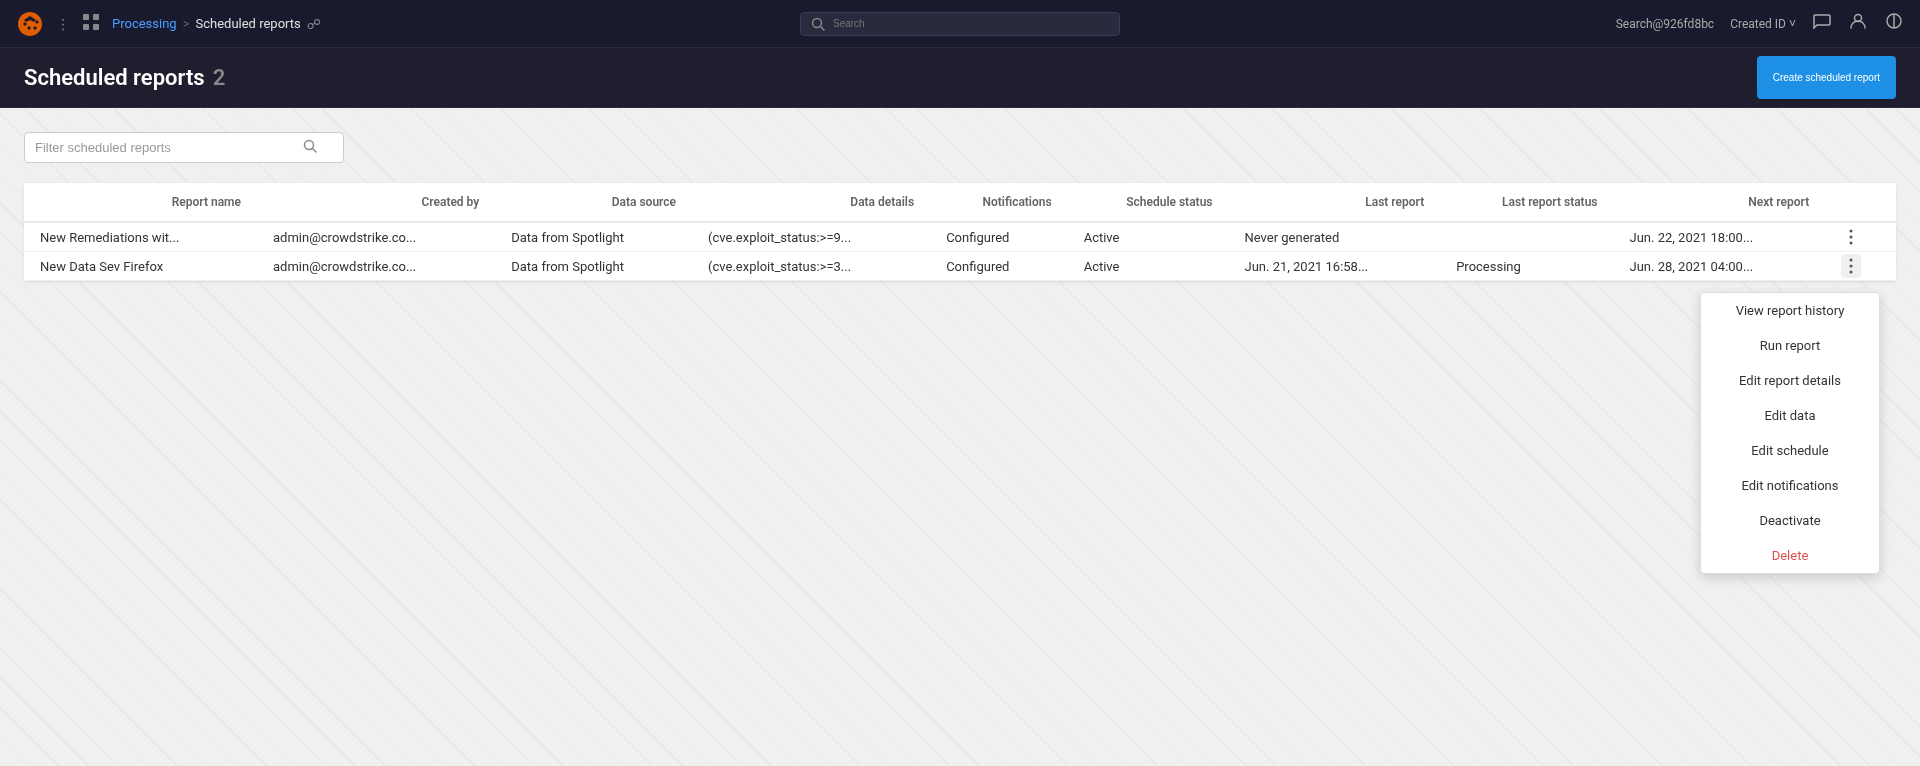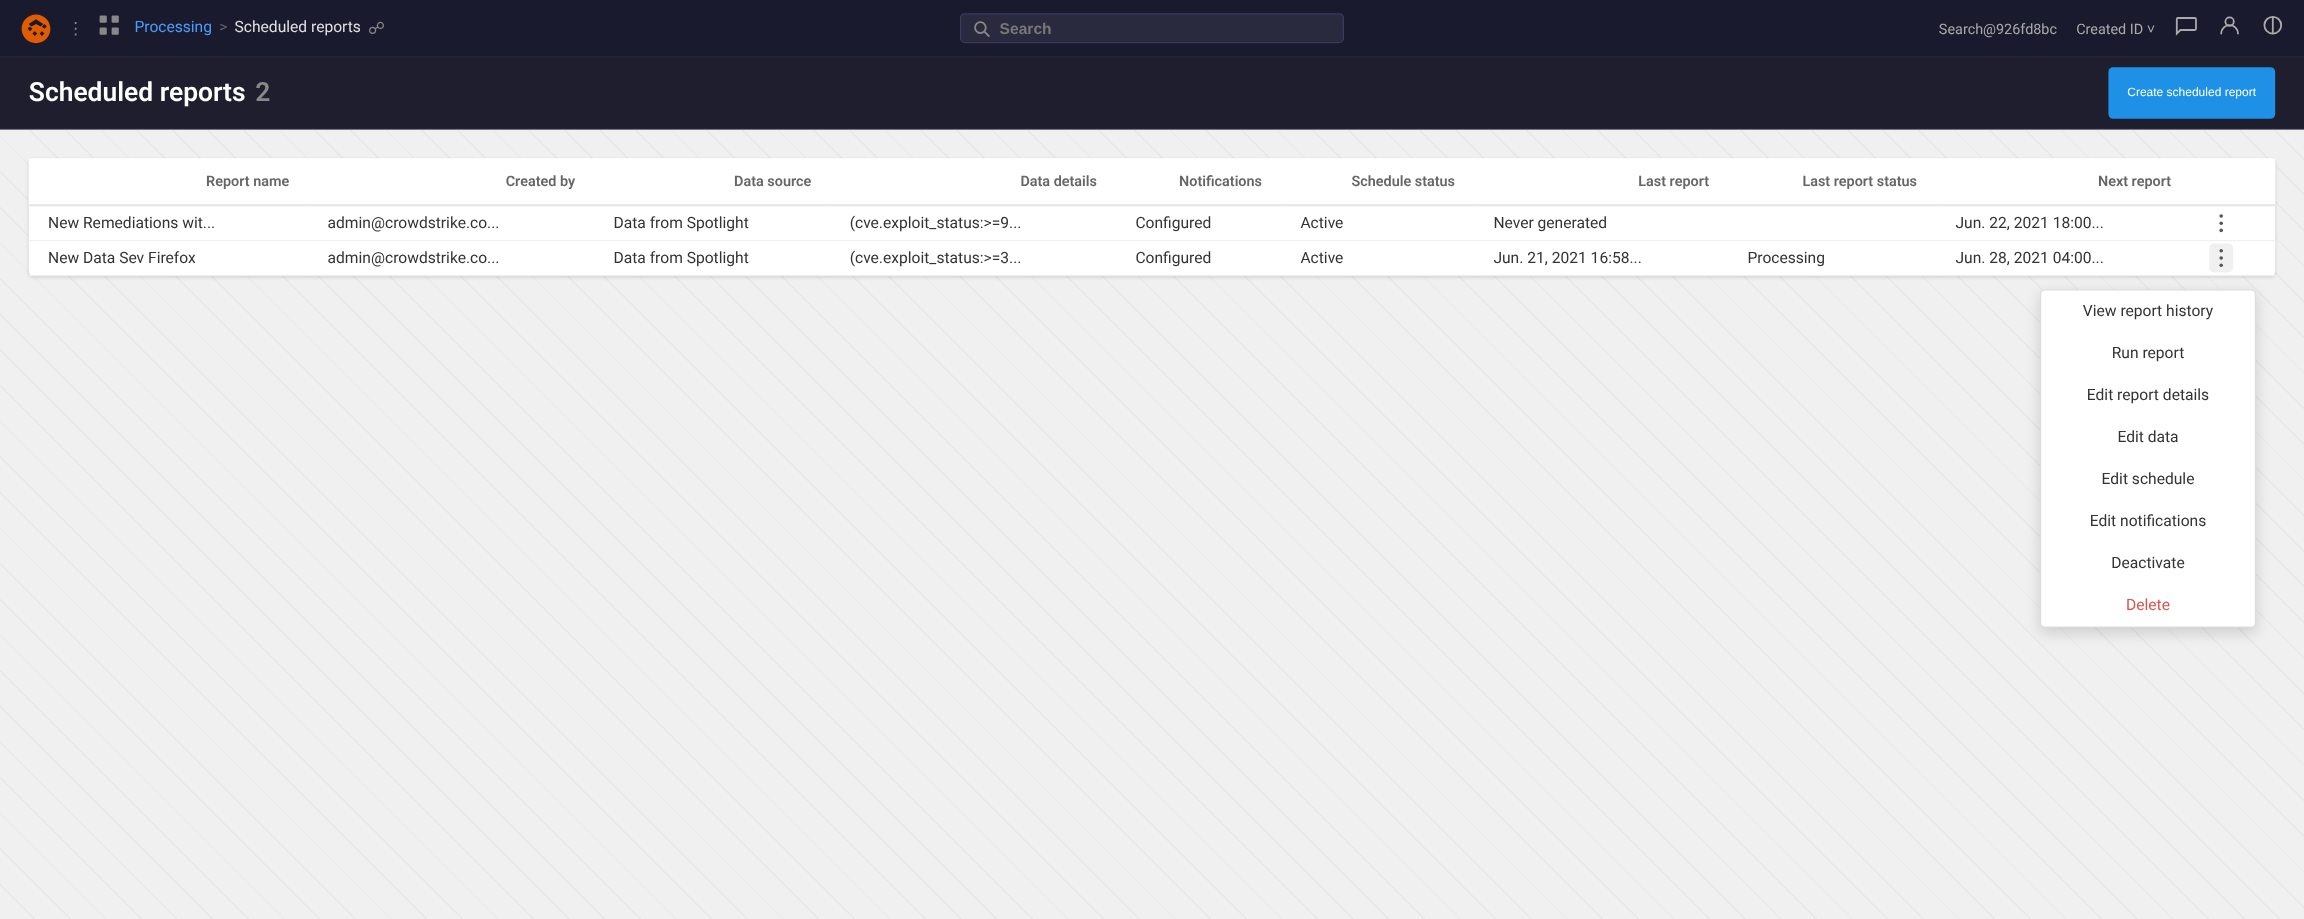--- a/index.html
+++ b/index.html
@@ -92,23 +92,22 @@
       border-radius: 4px;
       padding: 4px 10px;
       gap: 8px;
     }
 
     .search-input-wrapper input {
       background: transparent;
       border: none;
       outline: none;
       color: #c4b5fd;
-      font-size: 13px;
+      font-size: 10px;
       width: 240px;
-      font-weight: bold;
     }
 
     .search-input-wrapper input::placeholder {
       color: #777;
     }
 
     .nav-right {
       margin-left: auto;
       display: flex;
       align-items: center;
@@ -394,20 +393,31 @@
   <h1 class="page-title">
     <span>Scheduled reports</span>
     <span class="page-title-count">2</span>
   </h1>
   <button class="create-btn">Create scheduled report</button>
 </header>
 
 <main class="main-content">
   <div class="content-inner">
 
+    <div class="filter-bar">
+      <div class="filter-input-wrapper">
+        <input type="text" placeholder="Filter scheduled reports" style="">
+        <span class="filter-search-icon">
+          <svg width="14" height="14" viewBox="0 0 14 14" fill="none">
+            <circle cx="6" cy="6" r="4.5" stroke="#888" stroke-width="1.5"></circle>
+            <line x1="9.5" y1="9.5" x2="13" y2="13" stroke="#888" stroke-width="1.5" stroke-linecap="round"></line>
+          </svg>
+        </span>
+      </div>
+    </div>
 
     <div class="table-container">
       <table class="data-table">
         <thead>
           <tr>
             <th>Report name</th>
             <th>Created by</th>
             <th>Data source</th>
             <th>Data details</th>
             <th>Notifications</th>

